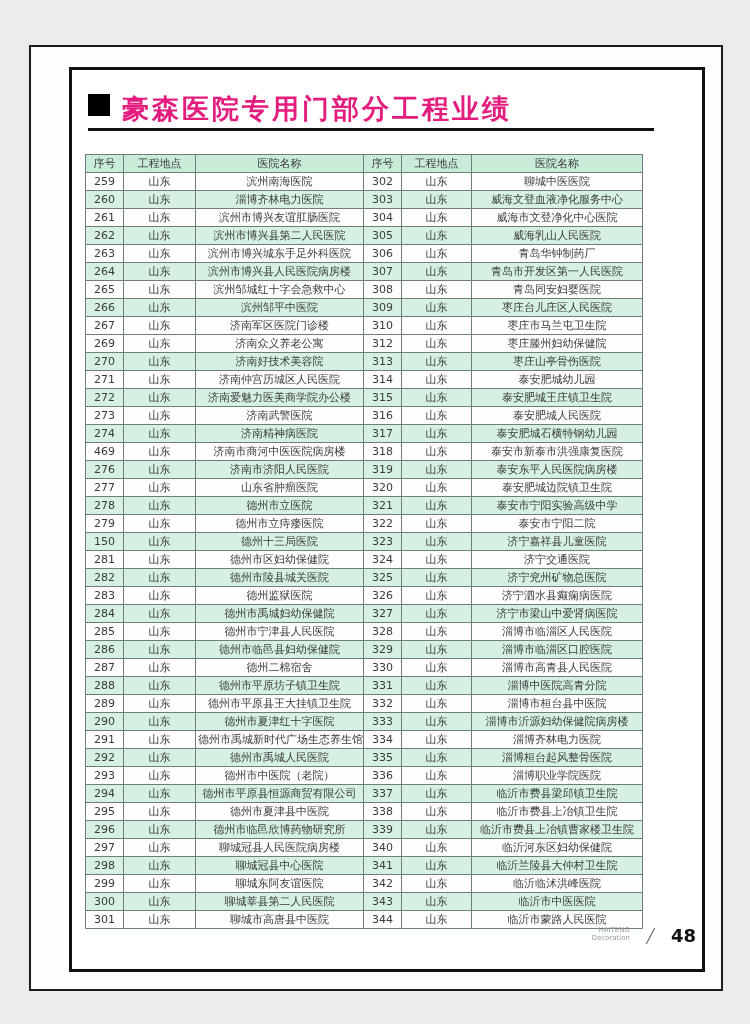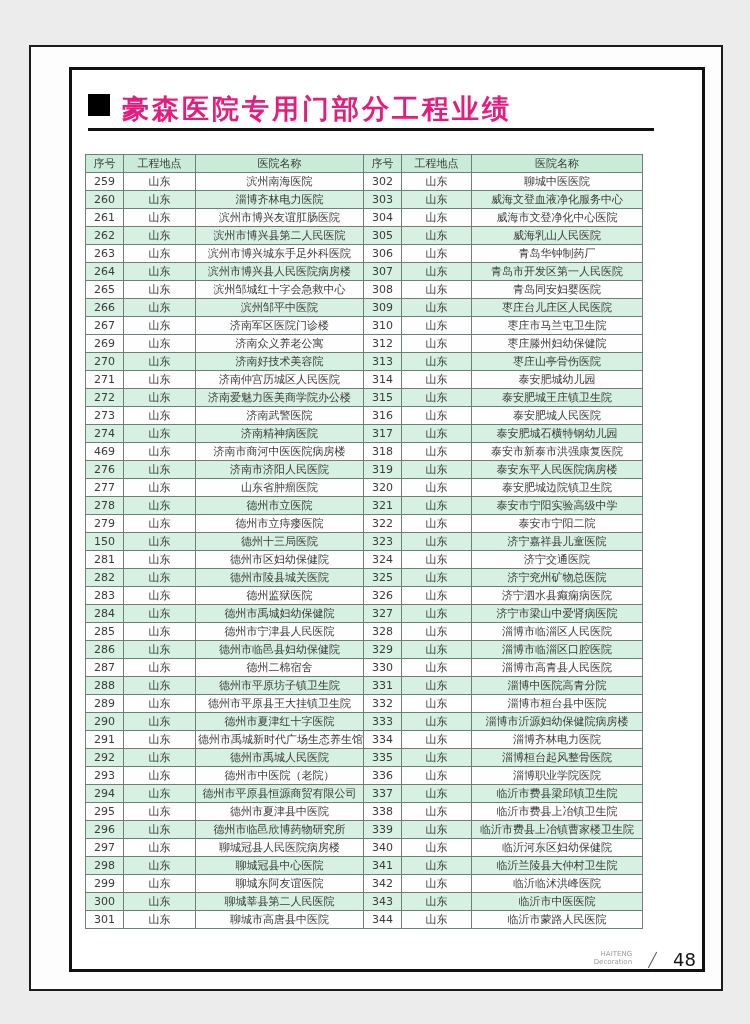--- a/index.html
+++ b/index.html
@@ -71,21 +71,21 @@
   table.projects col.c-serial   { width: 38px; }
   table.projects col.c-loc      { width: 72px; }
   table.projects col.c-name     { width: 168px; }
   table.projects col.c-serial2  { width: 38px; }
   table.projects col.c-loc2     { width: 70px; }
   table.projects col.c-name2    { width: 171px; }
   table.projects tr.green td { background: var(--row-green, #d6f1e2); }
   table.projects tr.white td { background: #fdfefd; }
   .footer {
     position: absolute;
-    right: 6px; bottom: 0;
+    right: 6px; bottom: 24px;
     display: flex;
     align-items: flex-end;
     gap: 19px;
   }
   .brand-lines {
     display: flex;
     flex-direction: column;
     align-items: flex-end;
     color: #9a9a9a;
     font-size: 7px;
@@ -93,21 +93,21 @@
     margin-bottom: 3px;
   }
   .footer-slash {
     width: 1px; height: 18px;
     background: #555;
     transform: rotate(28deg);
     margin: 0 1px;
   }
   .page-number {
     font-size: 18px;
-    font-weight: normal;
+    font-weight: bold;
     color: #111;
     line-height: 1;
   }
 </style>
 </head>
 <body>
 
 <div class="outer-frame">
   <div class="inner-frame">
 

